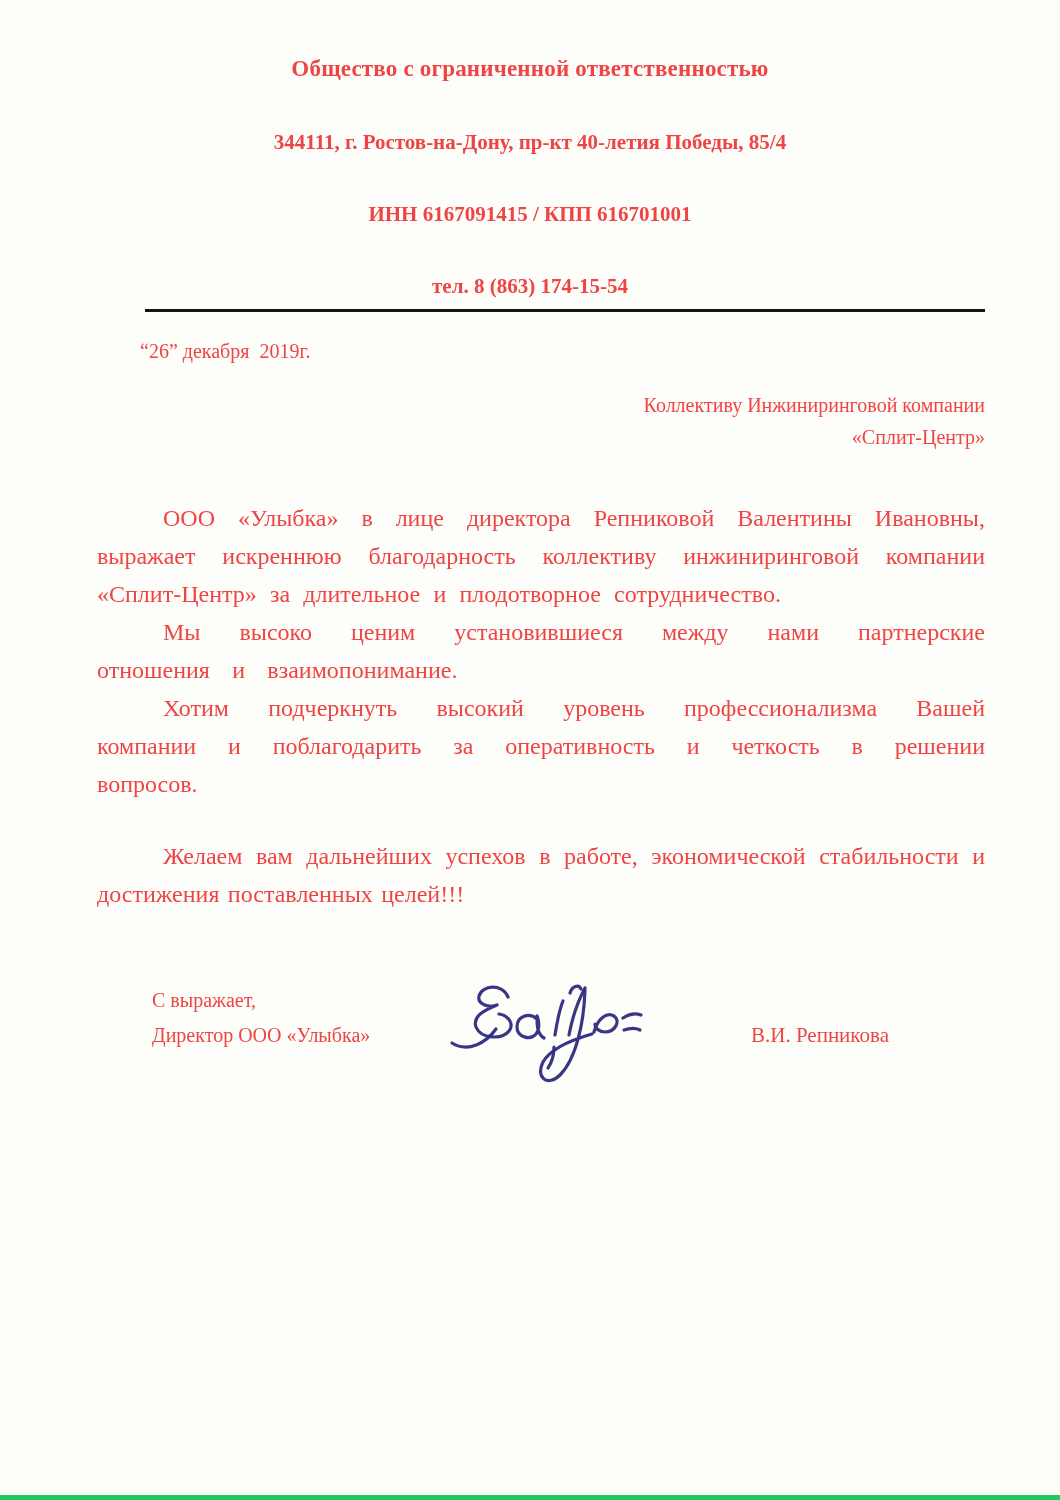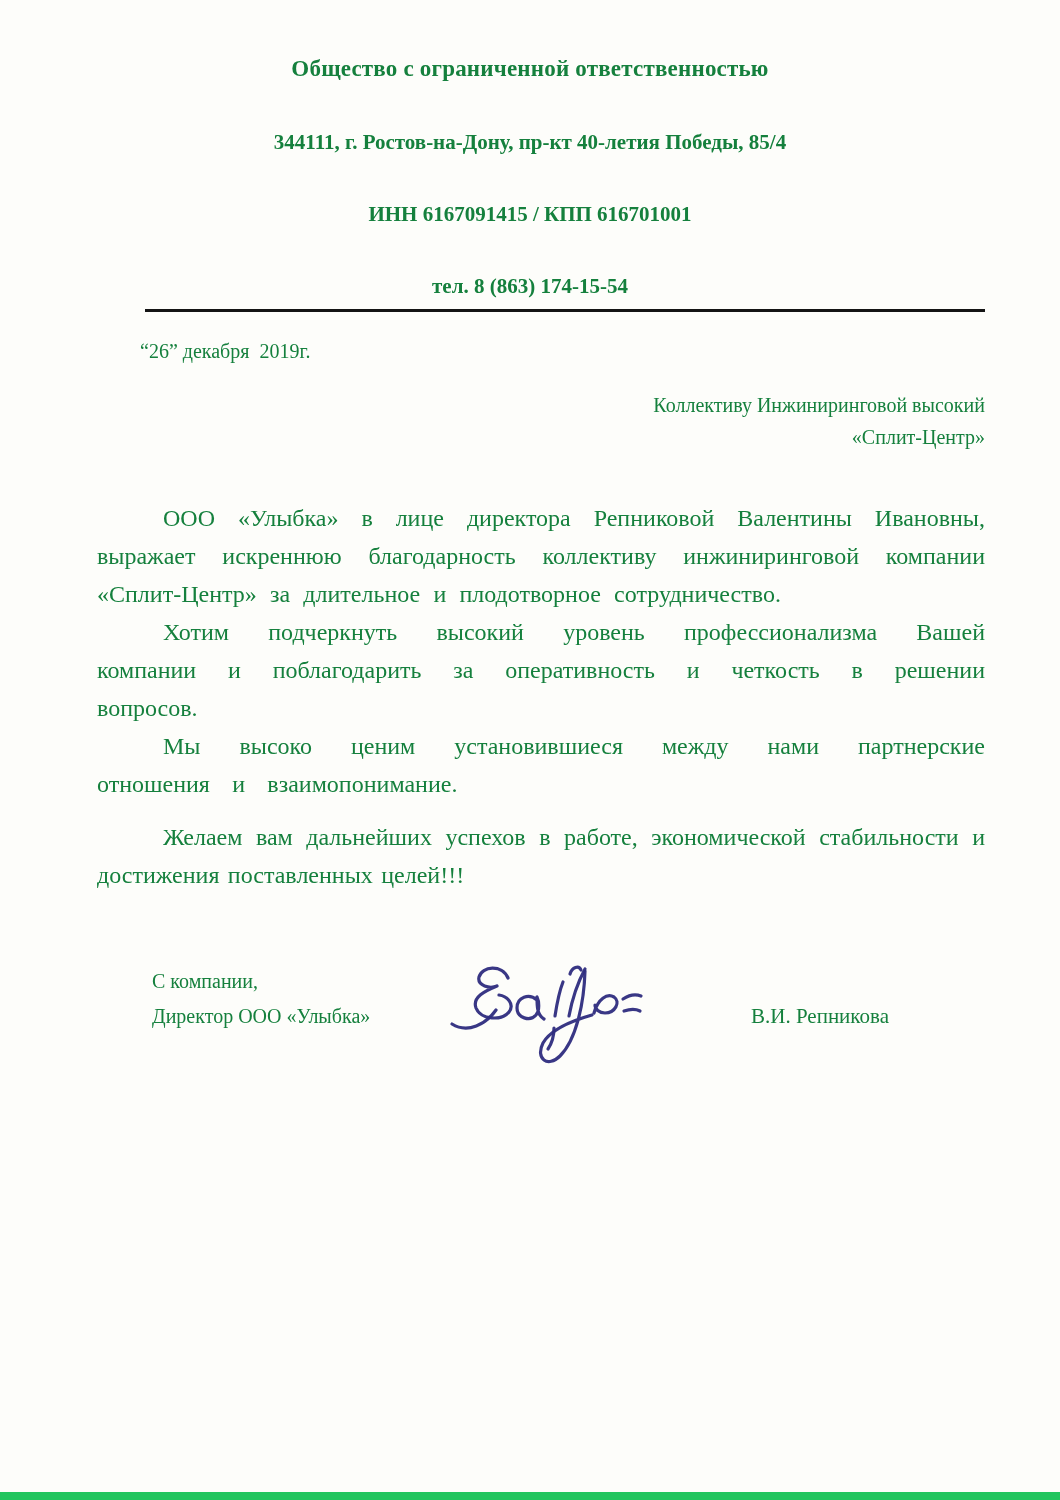--- a/index.html
+++ b/index.html
@@ -6,24 +6,24 @@
     margin: 0;
     padding: 0;
     background: #e9e7e2;
   }
   .page {
     position: relative;
     width: 1060px;
     height: 1500px;
     margin: 0 auto;
     background: #fdfdfa;
-    color: #15803d;
+    color: #ef4444;
     font-family: "Liberation Serif", "DejaVu Serif", serif;
     overflow: hidden;
-    border-bottom: 8px solid #22c55e;
+    border-bottom: 5px solid #22c55e;
     box-sizing: border-box;
   }
   .letterhead {
     padding-top: 52px;
     text-align: center;
     font-weight: bold;
   }
   .org-line {
     font-size: 23px;
     line-height: 34px;
@@ -57,21 +57,21 @@
   .para {
     margin: 0;
     text-indent: 66px;
     text-align: justify;
     text-align-last: left;
     line-height: 38px;
   }
   .p1 { word-spacing: 0.30em; }
   .p2 { word-spacing: 0.68em; }
   .p3 { word-spacing: 0.50em; }
-  .p4 { word-spacing: 0.10em; margin-top: 15px; }
+  .p4 { word-spacing: 0.10em; margin-top: 34px; }
   .sigblock {
     position: relative;
     margin-top: 46px;
     height: 240px;
   }
   .sig-left {
     position: absolute;
     left: 152px;
     top: 24px;
     font-size: 20px;
@@ -110,34 +110,34 @@
     <div class="addr-line">344111, г. Ростов-на-Дону, пр-кт 40-летия Победы, 85/4</div>
     <div class="addr-line">ИНН 6167091415 / КПП 616701001</div>
     <div class="addr-line">тел. 8 (863) 174-15-54</div>
   </header>
 
   <hr class="rule">
 
   <div class="date">“26” декабря  2019г.</div>
 
   <div class="recipient">
-    <div>Коллективу Инжиниринговой высокий</div>
+    <div>Коллективу Инжиниринговой компании</div>
     <div>«Сплит-Центр»</div>
   </div>
 
   <main class="letter-body">
     <p class="para p1">ООО «Улыбка» в лице директора Репниковой Валентины Ивановны, выражает искреннюю благодарность коллективу инжиниринговой компании «Сплит-Центр» за длительное и плодотворное сотрудничество.</p>
+    <p class="para p2">Мы высоко ценим установившиеся между нами партнерские отношения и взаимопонимание.</p>
     <p class="para p3">Хотим подчеркнуть высокий уровень профессионализма Вашей компании и поблагодарить за оперативность и четкость в решении вопросов.</p>
-    <p class="para p2">Мы высоко ценим установившиеся между нами партнерские отношения и взаимопонимание.</p>
     <p class="para p4">Желаем вам дальнейших успехов в работе, экономической стабильности и достижения поставленных целей!!!</p>
   </main>
 
   <div class="sigblock">
     <div class="sig-left">
-      <div>С компании,</div>
+      <div>С выражает,</div>
       <div>Директор ООО «Улыбка»</div>
     </div>
 
     <svg class="signature-svg" viewBox="0 0 220 150" aria-hidden="true">
 
       <path d="M66,36 C60,22 40,24 37,35 C35,44 48,47 55,44 C43,49 30,55 34,66 C39,78 60,79 67,70 C73,62 65,54 57,53"></path>
       <path d="M54,68 C44,82 26,92 10,82"></path>
       <path d="M95,58 C87,51 75,55 75,66 C75,76 88,80 94,73 C98,68 97,59 95,55 C95,64 95,73 102,77"></path>
       <path d="M113,74 C115,61 117,50 121,40"></path>
       <path d="M127,74 C130,58 136,40 143,27"></path>

